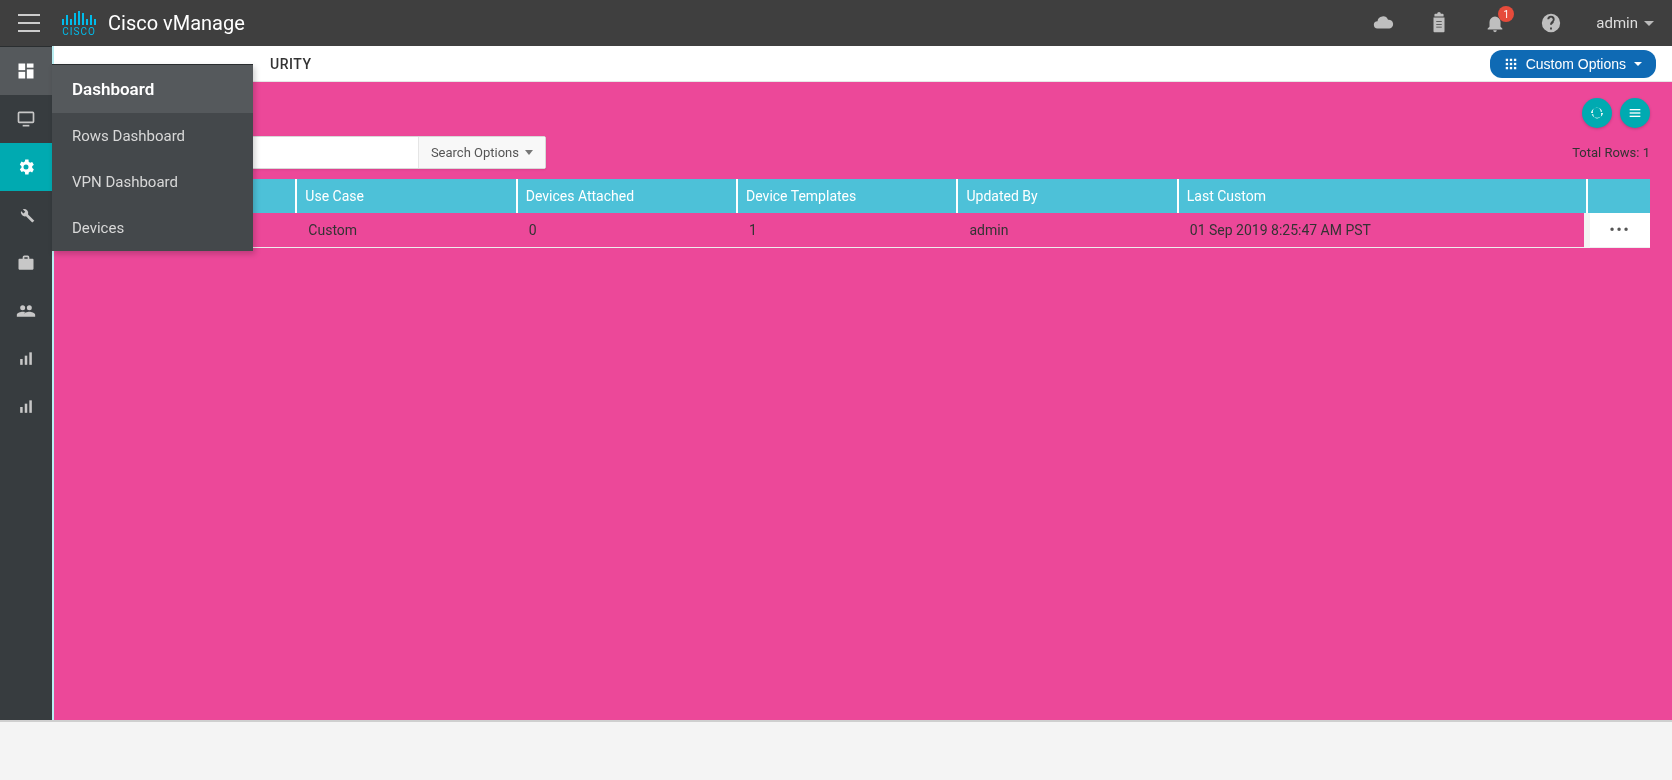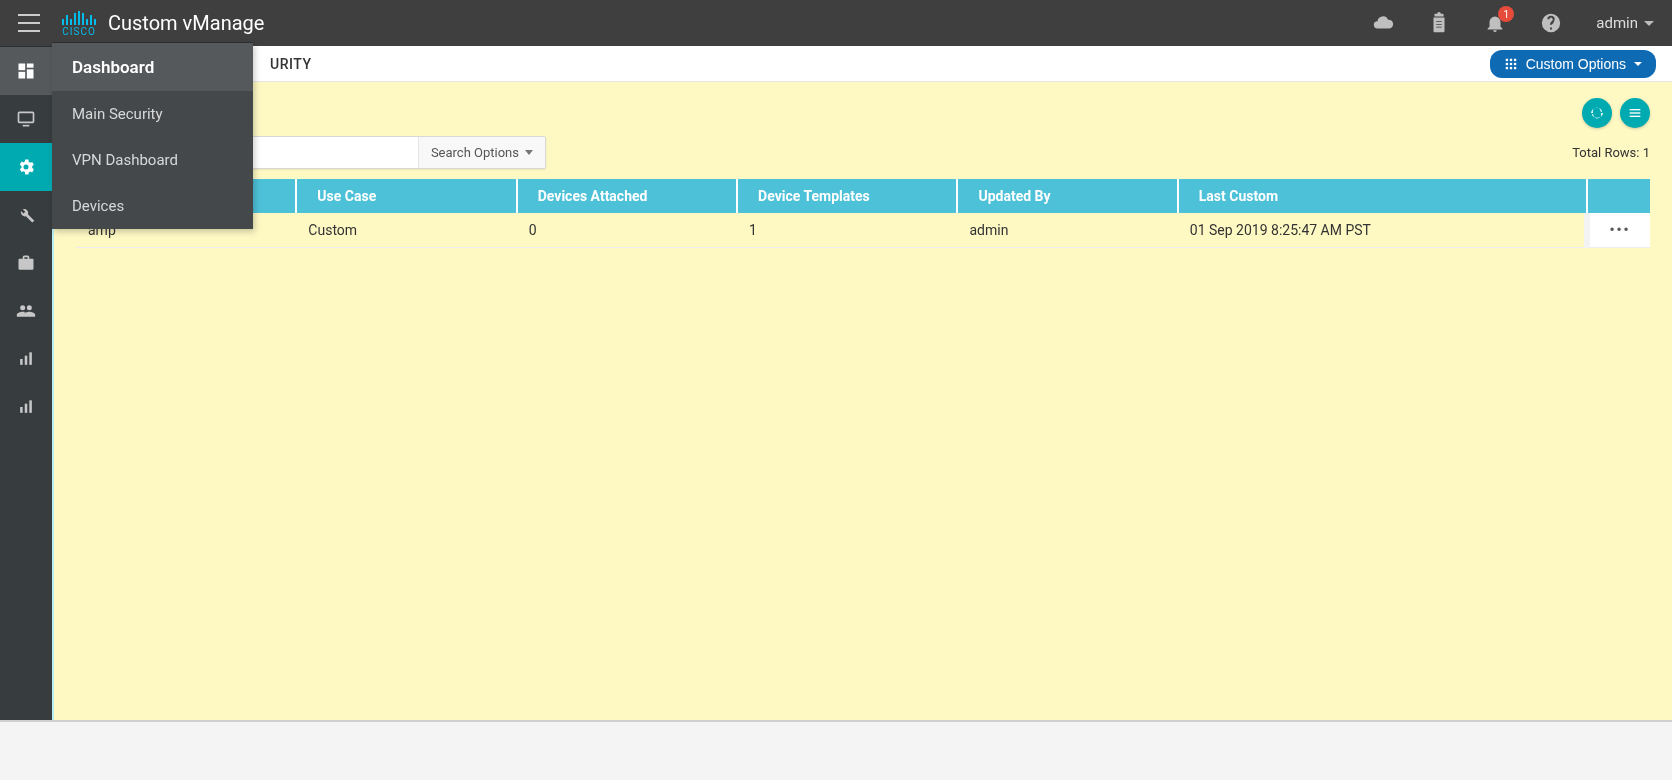--- a/index.html
+++ b/index.html
@@ -55,21 +55,21 @@
   }
   .sidebar-item {
     height: 48px; display:flex; align-items:center; justify-content:center;
     cursor:pointer; color:#c7c7c7;
   }
   .sidebar-item.active { background:#00aab1; color:#fff;}
   .sidebar-item.highlight { background:#55595c; color:#fff;}
   .sidebar-item svg { width:20px; height:20px; fill:currentColor;}
 
   .flyout {
-    position:absolute; top:42px; left:52px; width:201px; background:#44484b;
+    position:absolute; top:64px; left:52px; width:201px; background:#44484b;
     color:#ddd; z-index:20; box-shadow:2px 3px 6px rgba(0,0,0,0.2);
     border-top:1px solid #2a2e30;
   }
   .flyout-header {
     background:#55595c; color:#fff; padding:14px 20px; font-size:17px; font-weight:600;
   }
   .flyout-item {
     padding:14px 20px; font-size:15px; color:#d8d8d8; cursor:pointer;
   }
 
@@ -82,21 +82,21 @@
     padding:0 16px; border-bottom:1px solid #e6e6e6; justify-content:space-between;
   }
   .breadcrumb-text { font-size:14px; color:#333; font-weight:500; letter-spacing:.5px;}
   .custom-options-btn {
     background:#0f6ab4; color:#fff; padding:6px 14px; font-size:14px;
     border:none; border-radius:12px; cursor:pointer; display:flex; align-items:center; gap:8px;
   }
   .grid-small { width:14px;height:14px;fill:#fff;}
   .caret-white {width:0;height:0;border-left:4px solid transparent;border-right:4px solid transparent;border-top:4px solid #fff;}
 
-  .content-body { background:#fef9c3; margin:0; padding:16px 22px 22px 22px; position:relative; height:calc(100% - 36px);}
+  .content-body { background:#ec4899; margin:0; padding:16px 22px 22px 22px; position:relative; height:calc(100% - 36px);}
   .action-row { display:flex; justify-content:flex-end; gap:8px; margin-bottom:8px;}
   .round-btn {
     width:30px;height:30px;border-radius:50%;background:#00aab1;color:#fff;
     display:flex;align-items:center;justify-content:center;cursor:pointer;
     box-shadow:0 1px 3px rgba(0,0,0,0.2);
   }
   .round-btn svg{width:16px;height:16px;fill:#fff;}
 
   .search-row {
     display:flex; align-items:center; justify-content:space-between; margin-bottom:10px;
@@ -113,22 +113,22 @@
     border-left:1px solid #e5e5e5; padding:8px 12px; font-size:13px; color:#555;
     display:flex; align-items:center; gap:6px; cursor:pointer; background:#f8f8f8;
   }
   .chev-down-sm{width:0;height:0;border-left:4px solid transparent;border-right:4px solid transparent;border-top:5px solid #777;}
   .total-rows { font-size:13px; color:#333;margin-left:31px;}
 
   table.data {
     width:100%; border-collapse:collapse; table-layout:fixed;
   }
   table.data thead th {
-    background:#4dc1d8; color:#fff; padding:9px 20px; text-align:left;
-    font-weight:700; font-size:14px; border-right:2px solid #fff;
+    background:#4dc1d8; color:#fff; padding:9px 8px; text-align:left;
+    font-weight:400; font-size:14px; border-right:2px solid #fff;
   }
   table.data thead th:last-child{border-right:none;}
   table.data tbody td {
     padding:9px 12px; font-size:14px; color:#333; border-bottom:1px solid #eee;margin-top:6px;
   }
   .row-actions{
     width:46px; border-left:6px solid #f3f3f3; text-align:center; cursor:pointer;
     background:#fff;
   }
   .dots{letter-spacing:2px;font-weight:700;color:#555;}
@@ -159,21 +159,21 @@
           <span style="height:6px"></span>
         <span style="height:12px"></span>
           <span style="height:14px"></span>
           <span style="height:12px"></span>
         <span style="height:6px"></span>
           <span style="height:10px"></span>
           <span style="height:6px"></span>
       </div>
       <div class="cisco-logo">CISCO</div>
     </div>
-    <div class="app-title">Custom vManage</div>
+    <div class="app-title">Cisco vManage</div>
   </div>
   <div class="topbar-right">
     <div class="tb-icon">
       <svg viewBox="0 0 24 24">
           <path d="M19 18H6a4 4 0 010-8 6 6 0 0111.5-1.5A4.5 4.5 0 0119 18z"></path>
         </svg>
     </div>
     <div class="tb-icon">
       <svg viewBox="0 0 24 24">
           <path d="M16 2h-2a2 2 0 00-4 0H8a1 1 0 00-1 1v2h10V3a1 1 0 00-1-1zM6 6v15a1 1 0 001 1h10a1 1 0 001-1V6H6zm3 4h6v1H9v-1zm0 3h6v1H9v-1zm0 3h6v1H9v-1z"></path>
@@ -243,21 +243,21 @@
     <svg viewBox="0 0 24 24">
         <rect x="5" y="12" width="3" height="7"></rect>
         <rect x="10.5" y="8" width="3" height="11"></rect>
         <rect x="16" y="4" width="3" height="15"></rect>
       </svg>
   </div>
 </div>
 
 <div class="flyout">
   <div class="flyout-header">Dashboard</div>
-  <div class="flyout-item">Main Security</div>
+  <div class="flyout-item">Rows Dashboard</div>
   <div class="flyout-item">VPN Dashboard</div>
   <div class="flyout-item">Devices</div>
 </div>
 
 <div class="content">
   <div class="breadcrumb-bar">
     <span class="breadcrumb-text" style="padding-left:200px;">URITY</span>
     <button class="custom-options-btn">
       <svg class="grid-small" viewBox="0 0 24 24">
           <rect x="3" y="3" width="4" height="4"></rect>

